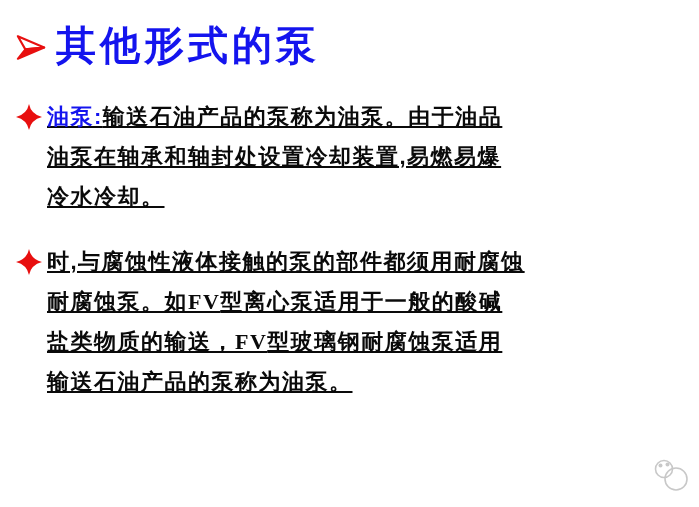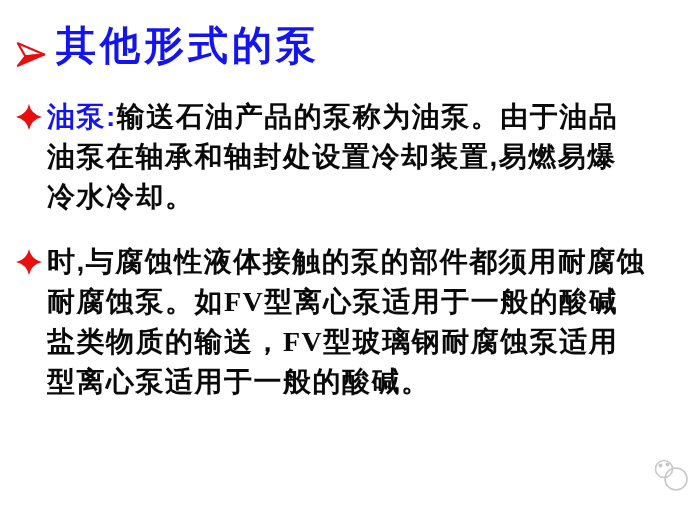--- a/index.html
+++ b/index.html
@@ -15,46 +15,47 @@
     background:var(--bg);
     position:relative;
     overflow:hidden;
     font-family:"Liberation Sans", sans-serif;
   }
   .slide{position:absolute;inset:0;}
 
   
   .title-row{
     position:absolute;left:15px;top:18px;
-    display:flex;align-items:flex-end;gap:9px;
+    display:flex;align-items:center;gap:9px;
   }
   .arrow-icon{color:var(--red);display:inline-block;margin-top:8px;flex:0 0 auto;}
   h1.page-title{
     margin:0;
     font-size:40px;
     font-weight:bold;
     letter-spacing:4px;
     color:var(--blue);
     white-space:nowrap;
   }
 
   
   #paragraphs{position:absolute;left:16px;top:97px;width:678px;}
   .para{position:relative;padding-left:31px;margin:0 0 25px 0;}
   .star-icon{
     position:absolute;left:0;top:7px;
     color:var(--red);line-height:0;
   }
   .line{
-    font-size:28px;
+    font-size:22px;
     line-height:40px;
     font-weight:bold;
     letter-spacing:1.5px;
     color:var(--black);
     white-space:nowrap;
+    text-decoration:underline;
   }
   .seg-blue{color:var(--blue);}
   .seg-serif{font-family:"Liberation Serif", serif;margin-top:16px;}
 
   
   .watermark{
     position:absolute;right:8px;bottom:12px;
     display:flex;align-items:center;gap:3px;
   }
   .wm-logo{color:var(--gray);line-height:0;opacity:.85;}
@@ -90,21 +91,21 @@
         <div class="line"><span>油泵在轴承和轴封处设置冷却装置,易燃易爆</span></div>
         <div class="line"><span>冷水冷却。</span></div>
       </div>
       <div class="para">
         <span class="star-icon"><svg width="26" height="26" viewBox="0 0 28 28" aria-hidden="true">
             <path d="M14 0 Q16.2 11 28 14 Q16.2 17 14 28 Q11.8 17 0 14 Q11.8 11 14 0 Z" fill="currentColor"></path>
           </svg></span>
         <div class="line"><span>时,与腐蚀性液体接触的泵的部件都须用耐腐蚀</span></div>
         <div class="line"><span>耐腐蚀泵。如</span><span class="seg-serif">FV</span><span>型离心泵适用于一般的酸碱</span></div>
         <div class="line"><span>盐类物质的输送，</span><span class="seg-serif">FV</span><span>型玻璃钢耐腐蚀泵适用</span></div>
-        <div class="line"><span>型离心泵适用于一般的酸碱。</span></div>
+        <div class="line"><span>输送石油产品的泵称为油泵。</span></div>
       </div>
     </div>
 
   <div class="watermark">
     <span class="wm-logo">
       <svg width="40" height="38" viewBox="0 0 40 38" aria-hidden="true">
         <circle cx="13" cy="12" r="8.5" fill="none" stroke="currentColor" stroke-width="1.6"></circle>
         <circle cx="25" cy="22" r="11" fill="none" stroke="currentColor" stroke-width="1.6"></circle>
         <circle cx="9.5" cy="8.5" r="2" fill="currentColor"></circle>
         <circle cx="16.5" cy="7.5" r="2" fill="currentColor"></circle>

